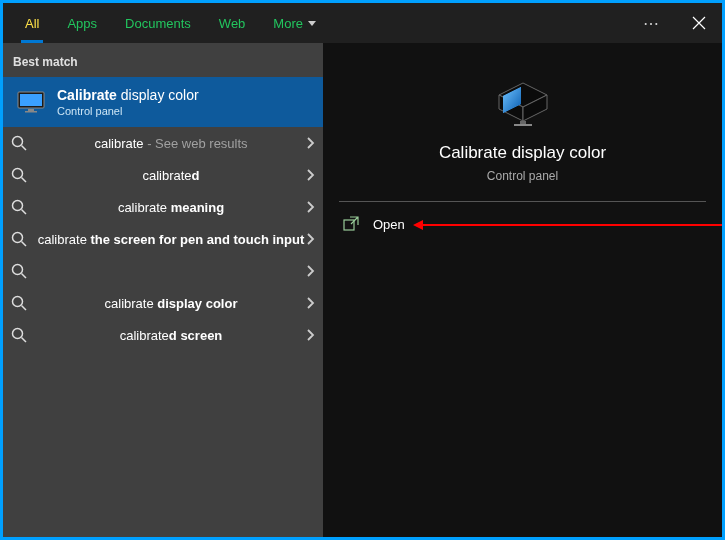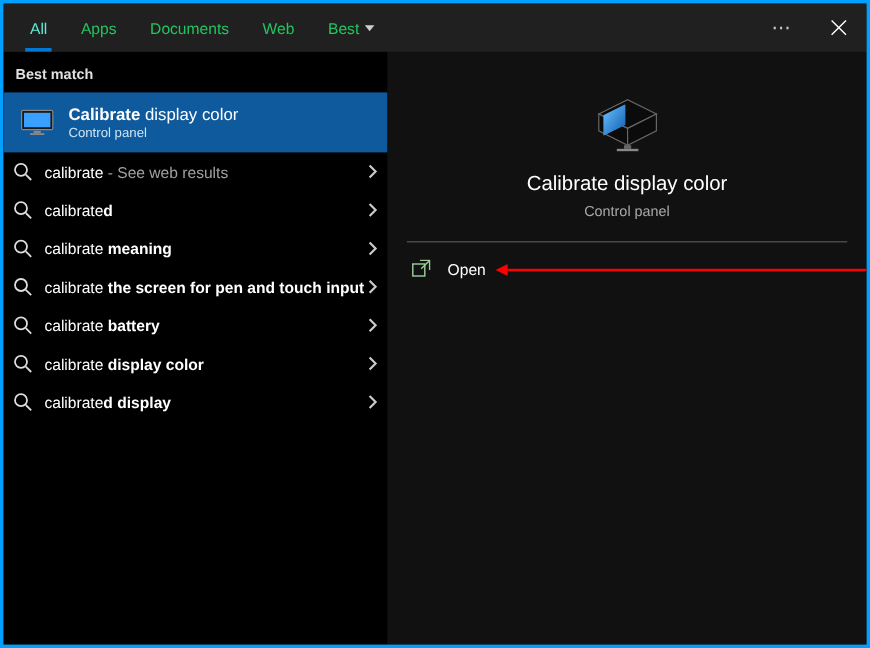--- a/index.html
+++ b/index.html
@@ -1,36 +1,36 @@
 <!DOCTYPE html>
 <html><head>
 <meta charset="utf-8">
 <style>
 * { margin: 0; padding: 0; box-sizing: border-box; font-family: "Segoe UI", Arial, sans-serif; }
 body { background: #000; width: 725px; height: 540px; overflow: hidden; }
 .window { width: 725px; height: 540px; border: 3px solid #00a0ff; background: #202020; display: flex; flex-direction: column; position: relative; }
 .header { display: flex; align-items: center; height: 40px; background: #202020; position: relative; }
 .tabs { display: flex; align-items: center; height: 100%; padding-left: 8px; }
 .tab { color: #22c55e; padding: 0 14px; height: 100%; display: flex; align-items: center; font-size: 13px; cursor: pointer; position: relative; }
-.tab.active { color: #5eead4; }
+.tab.active { color: #fde047; }
 .tab.active::after { content: ""; position: absolute; bottom: 0; left: 10px; right: 10px; height: 3px; background: #0078d4; }
 .caret-down { display: inline-block; margin-left: 5px; width: 0; height: 0; border-left: 4px solid transparent; border-right: 4px solid transparent; border-top: 5px solid #ccc; }
 .header-right { margin-left: auto; display: flex; align-items: center; height: 100%; }
 .more-btn { color: #ccc; font-size: 16px; padding: 0 16px; cursor: pointer; letter-spacing: 1px; }
 .close-btn { color: #fff; padding: 0 16px; height: 100%; display: flex; align-items: center; cursor: pointer; font-size: 14px; }
 .body { display: flex; flex: 1; min-height: 0; }
-.left { width: 320px; background: #000000; overflow-y: auto; }
+.left { width: 320px; background: #404040; overflow-y: auto; }
 .section-label { color: #e0e0e0; font-size: 12px; font-weight: 600; padding: 12px 10px 8px; }
 .best-match { background: #0e5a9c; padding: 10px 14px; display: flex; align-items: center; gap: 12px; }
 .monitor-icon-small { flex-shrink: 0; }
 .best-match-text { display: flex; flex-direction: column; }
 .bm-title { color: #fff; font-size: 14px; }
 .bm-title .bold { font-weight: 600; }
 .bm-sub { color: #cce5f5; font-size: 11px; margin-top: 2px; }
-.result-row { display: flex; align-items: center; padding: 8px 8px; color: #fff; cursor: pointer; }
+.result-row { display: flex; align-items: center; padding: 8px 8px; color: #fff; cursor: pointer; text-align: center; }
 .search-icon { flex-shrink: 0; margin-right: 10px; }
 .result-text { flex: 1; font-size: 13px; }
 .result-text .dim { color: #a0a0a0; font-weight: 400; }
 .result-text .bold { font-weight: 600; }
 .chev { color: #ccc; margin-left: auto; }
 .right { flex: 1; background: #111; display: flex; flex-direction: column; }
 .preview { padding: 30px 0 18px; display: flex; flex-direction: column; align-items: center; }
 .preview-title { color: #fff; font-size: 17px; margin-top: 14px; }
 .preview-sub { color: #aaa; font-size: 12px; margin-top: 6px; }
 .divider { height: 1px; background: #555; margin: 0 16px; }
@@ -44,21 +44,21 @@
 <body>
 
 <div class="window">
   <div class="header">
     <div class="tabs">
       <div class="tab active">All</div>
       <div class="tab">Apps</div>
       <div class="tab">Documents</div>
       <div class="tab">Web</div>
       <div class="tab">
-        <span>Best</span>
+        <span>More</span>
         <span class="caret-down"></span>
       </div>
     </div>
     <div class="header-right">
       <div class="more-btn">⋯</div>
       <div class="close-btn">
         <svg width="14" height="14" viewBox="0 0 14 14">
             <path d="M1 1 L13 13 M13 1 L1 13" stroke="#fff" stroke-width="1.2"></path>
           </svg>
       </div>
@@ -122,41 +122,40 @@
             <span class="result-text"><span>calibrate </span><span class="dim"></span><span class="bold">the screen for pen and touch input</span></span>
             <svg class="chev" width="10" height="14" viewBox="0 0 10 14">
               <path d="M3 2 L8 7 L3 12" fill="none" stroke="#ccc" stroke-width="1.8"></path>
             </svg>
           </div>
           <div class="result-row">
             <svg class="search-icon" width="16" height="16" viewBox="0 0 16 16">
               <circle cx="6.5" cy="6.5" r="5" fill="none" stroke="#ddd" stroke-width="1.5"></circle>
               <line x1="10.5" y1="10.5" x2="15" y2="15" stroke="#ddd" stroke-width="1.5"></line>
             </svg>
-            <span class="result-text"><span>calibrate </span><span class="dim"></span><span class="bold">battery</span></span>
             <svg class="chev" width="10" height="14" viewBox="0 0 10 14">
               <path d="M3 2 L8 7 L3 12" fill="none" stroke="#ccc" stroke-width="1.8"></path>
             </svg>
           </div>
           <div class="result-row">
             <svg class="search-icon" width="16" height="16" viewBox="0 0 16 16">
               <circle cx="6.5" cy="6.5" r="5" fill="none" stroke="#ddd" stroke-width="1.5"></circle>
               <line x1="10.5" y1="10.5" x2="15" y2="15" stroke="#ddd" stroke-width="1.5"></line>
             </svg>
             <span class="result-text"><span>calibrate </span><span class="dim"></span><span class="bold">display color</span></span>
             <svg class="chev" width="10" height="14" viewBox="0 0 10 14">
               <path d="M3 2 L8 7 L3 12" fill="none" stroke="#ccc" stroke-width="1.8"></path>
             </svg>
           </div>
           <div class="result-row">
             <svg class="search-icon" width="16" height="16" viewBox="0 0 16 16">
               <circle cx="6.5" cy="6.5" r="5" fill="none" stroke="#ddd" stroke-width="1.5"></circle>
               <line x1="10.5" y1="10.5" x2="15" y2="15" stroke="#ddd" stroke-width="1.5"></line>
             </svg>
-            <span class="result-text"><span>calibrate</span><span class="dim"></span><span class="bold">d display</span></span>
+            <span class="result-text"><span>calibrate</span><span class="dim"></span><span class="bold">d screen</span></span>
             <svg class="chev" width="10" height="14" viewBox="0 0 10 14">
               <path d="M3 2 L8 7 L3 12" fill="none" stroke="#ccc" stroke-width="1.8"></path>
             </svg>
           </div>
         </div>
     </div>
 
     <div class="right">
       <div class="preview">
         <svg width="70" height="56" viewBox="0 0 70 56">

